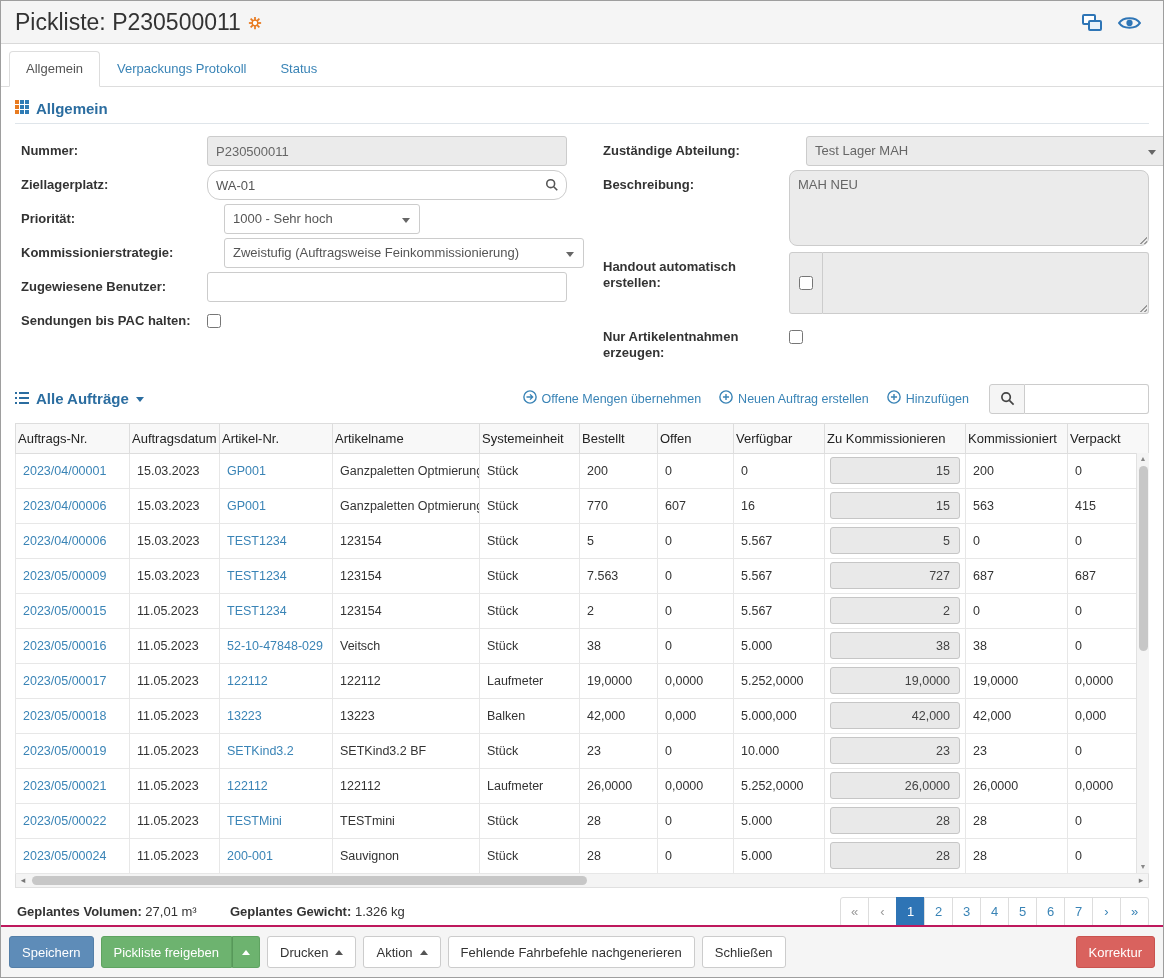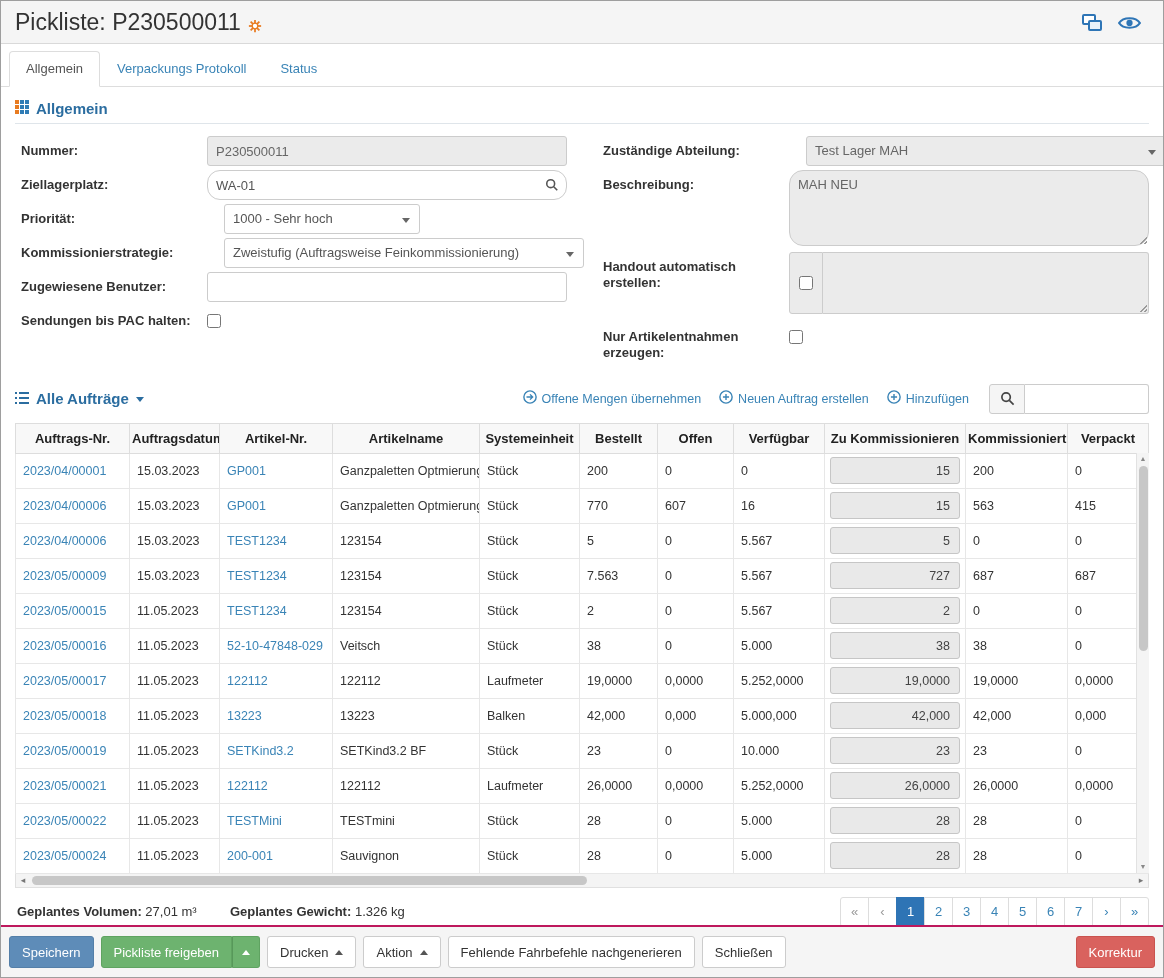--- a/index.html
+++ b/index.html
@@ -11,21 +11,21 @@
   .window {
     width: 1164px; height: 978px; background: #fff;
     border: 1px solid #9e9e9e; display: flex; flex-direction: column; overflow: hidden;
   }
   
   .titlebar {
     background: #f5f5f5; border-bottom: 1px solid #d9d9d9;
     padding: 8px 14px 7px; display: flex; align-items: center; justify-content: space-between;
     flex: 0 0 auto;
   }
-  .title-left { display: flex; align-items: flex-end; gap: 7px; }
+  .title-left { display: flex; align-items: center; gap: 7px; }
   .page-title { font-size: 23px; color: #333; }
   .title-gear { margin-top: 3px; cursor: pointer; }
   .title-right { display: flex; align-items: center; gap: 16px; padding-right: 8px; }
   .hdr-icon { cursor: pointer; display: inline-flex; }
   
   .tabbar {
     display: flex; align-items: flex-end; padding: 7px 8px 0; border-bottom: 1px solid #ddd;
     background: #fff; flex: 0 0 auto;
   }
   .tab {
@@ -54,21 +54,21 @@
   .input.disabled, .select.disabled, .textarea.disabled { background: #ebebeb; color: #666; }
   .select { position: relative; padding: 6px 26px 0 8px; cursor: pointer; white-space: nowrap; overflow: hidden; margin-left: 17px; }
   .select::after {
     content: ""; position: absolute; right: 9px; top: 13px;
     border-left: 4px solid transparent; border-right: 4px solid transparent; border-top: 5px solid #666;
   }
   .icon-input input { padding-right: 28px; border-radius: 13px; }
   .icon-input .in-icon { position: absolute; right: 8px; top: 8px; }
   .ta-wrap { position: relative; }
   .textarea {
-    display: block; width: 100%; border: 1px solid #ccc; border-radius: 14px;
+    display: block; width: 100%; border: 1px solid #ccc; border-radius: 8px;
     padding: 6px 8px; font-size: 13px; color: #555; resize: none;
     font-family: "Liberation Sans", sans-serif; background: #fff;
   }
   .grip {
     position: absolute; right: 2px; bottom: 2px; width: 10px; height: 10px;
     clip-path: polygon(100% 0, 100% 100%, 0 100%);
     background: repeating-linear-gradient(135deg, #9a9a9a 0 1px, transparent 1px 3px);
   }
   .handout-group { display: flex; height: 62px; }
   .handout-check {
@@ -101,21 +101,21 @@
   .search-input {
     width: 124px; height: 30px; border: 1px solid #ccc; border-left: none;
     border-radius: 0 3px 3px 0; padding: 0 8px; font-size: 13px;
     font-family: "Liberation Sans", sans-serif;
   }
   
   .table-wrap { position: relative; margin-top: 9px; flex: 0 0 auto; }
   table { width: 100%; border-collapse: collapse; table-layout: fixed; }
   thead th {
     height: 30px; background: #f8f8f8; border: 1px solid #ddd; font-size: 13px;
-    font-weight: bold; color: #222; text-align: center; padding: 0 2px;
+    font-weight: normal; color: #222; text-align: left; padding: 0 2px;
     white-space: nowrap; overflow: hidden; cursor: pointer;
   }
   tbody td {
     height: 35px; border: 1px solid #e7e7e7; padding: 0 7px; font-size: 12.5px;
     color: #333; white-space: nowrap; overflow: hidden; background: #fff;
   }
   tbody td.qty-cell { padding: 0 5px; }
   .cell-link { color: var(--link-blue, #3a84b6); text-decoration: none; cursor: pointer; margin-top: 28px; }
   .qty-input {
     width: 100%; height: 27px; background: #e9e9e9; border: 1px solid #c6c6c6;

